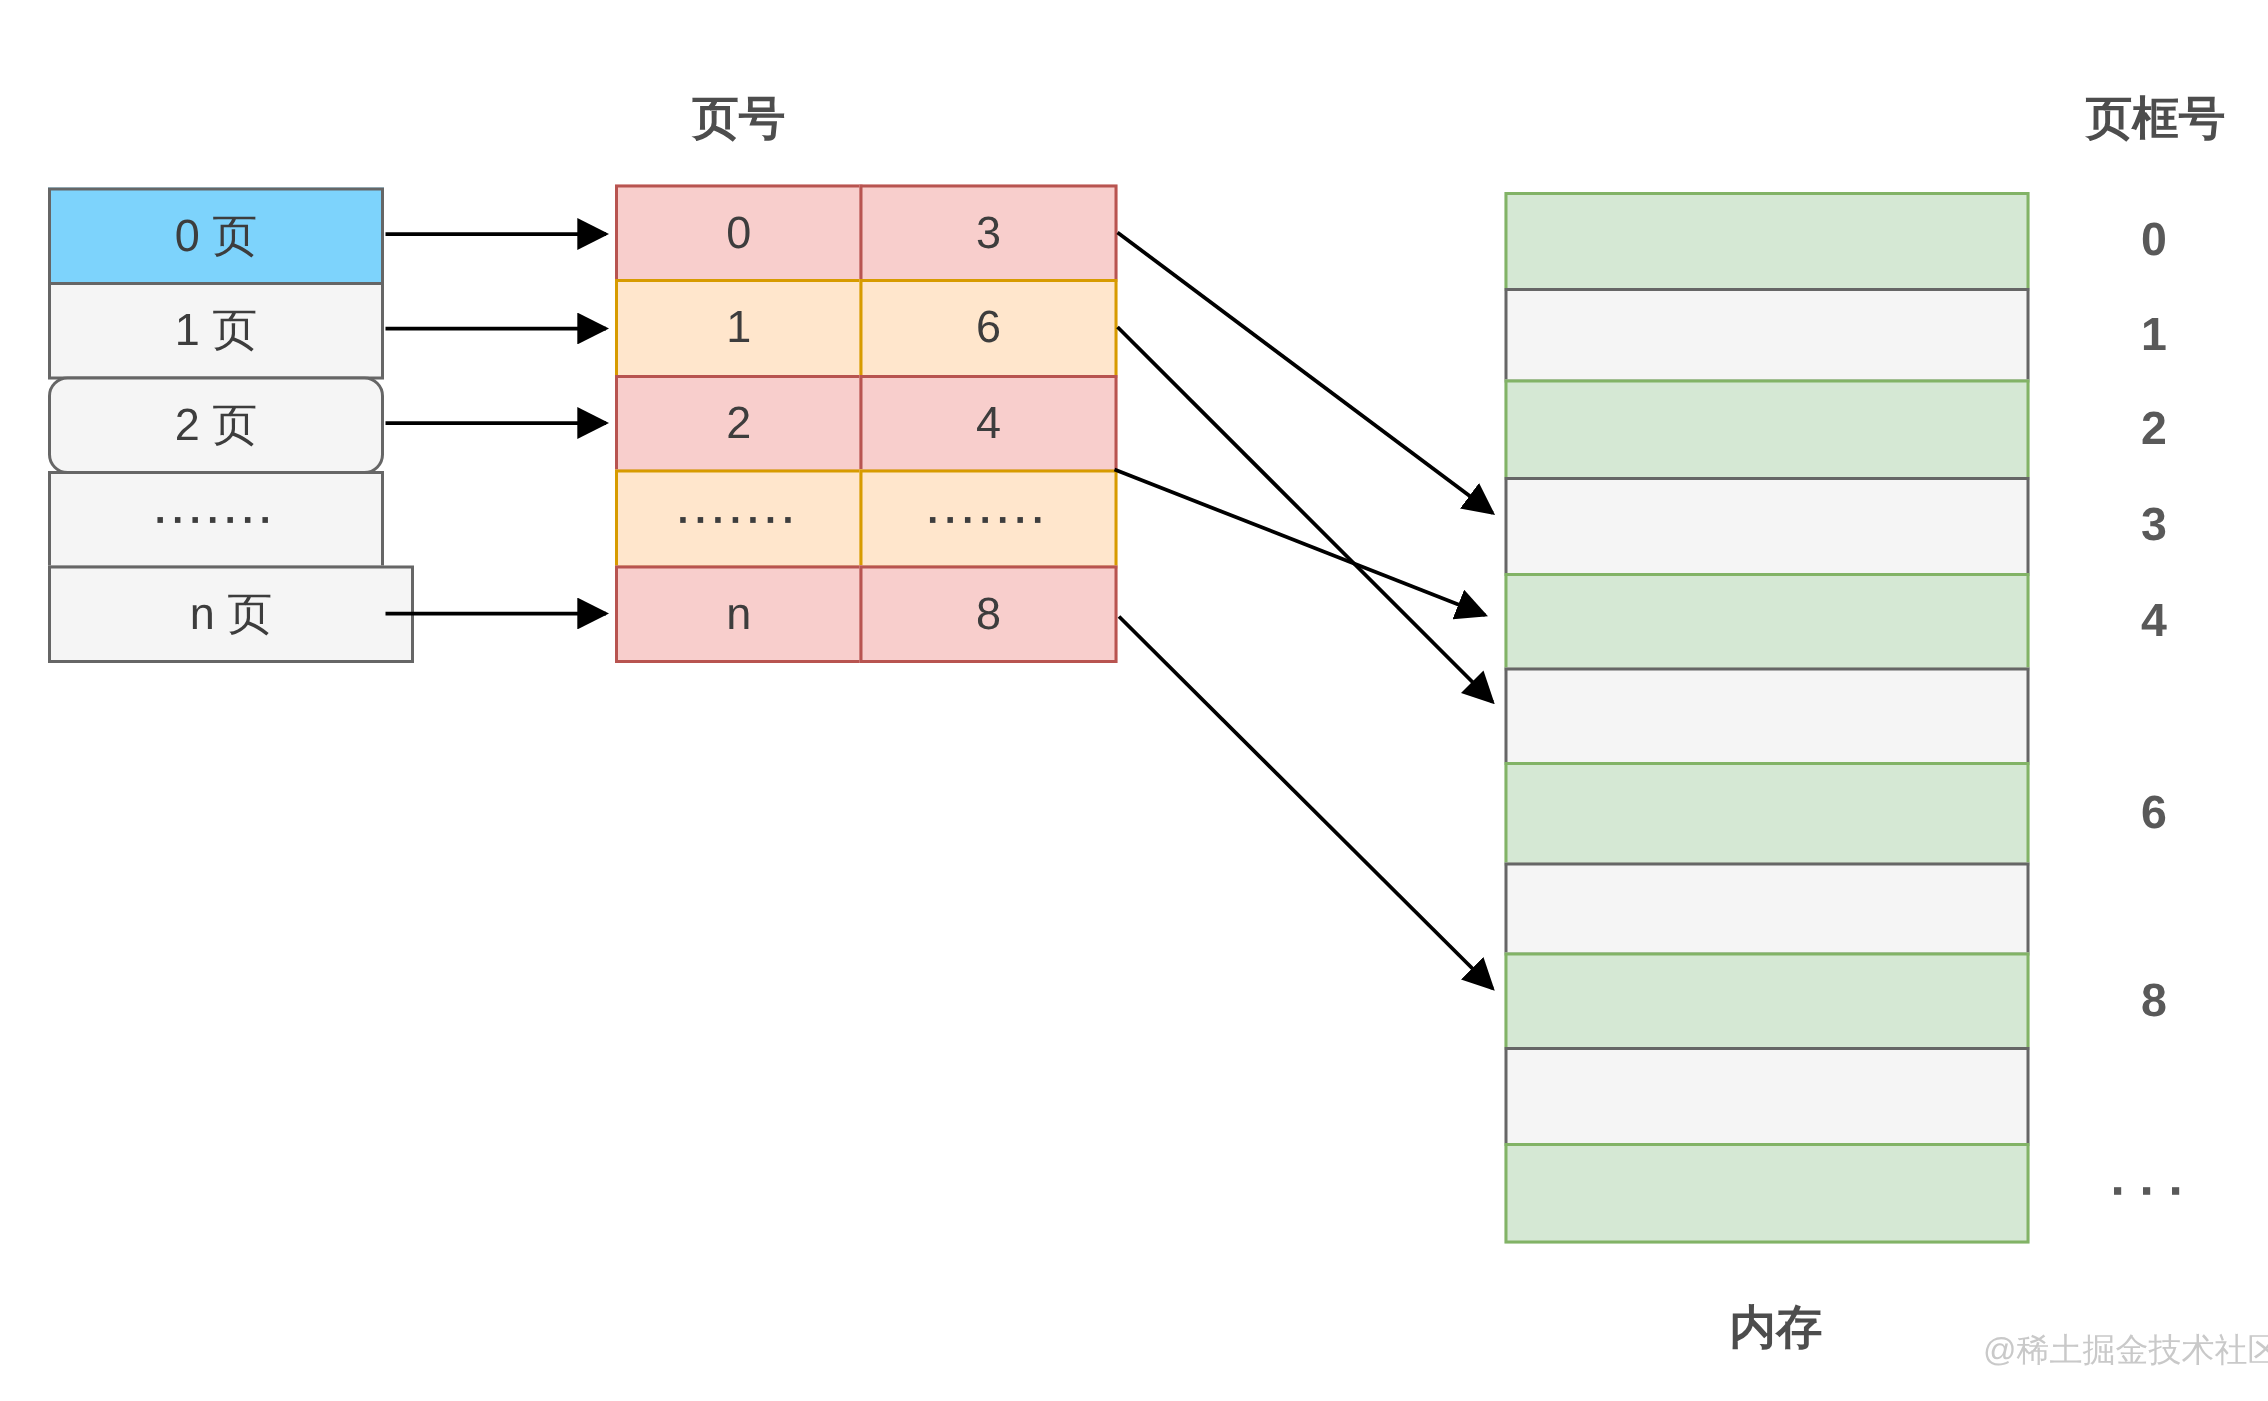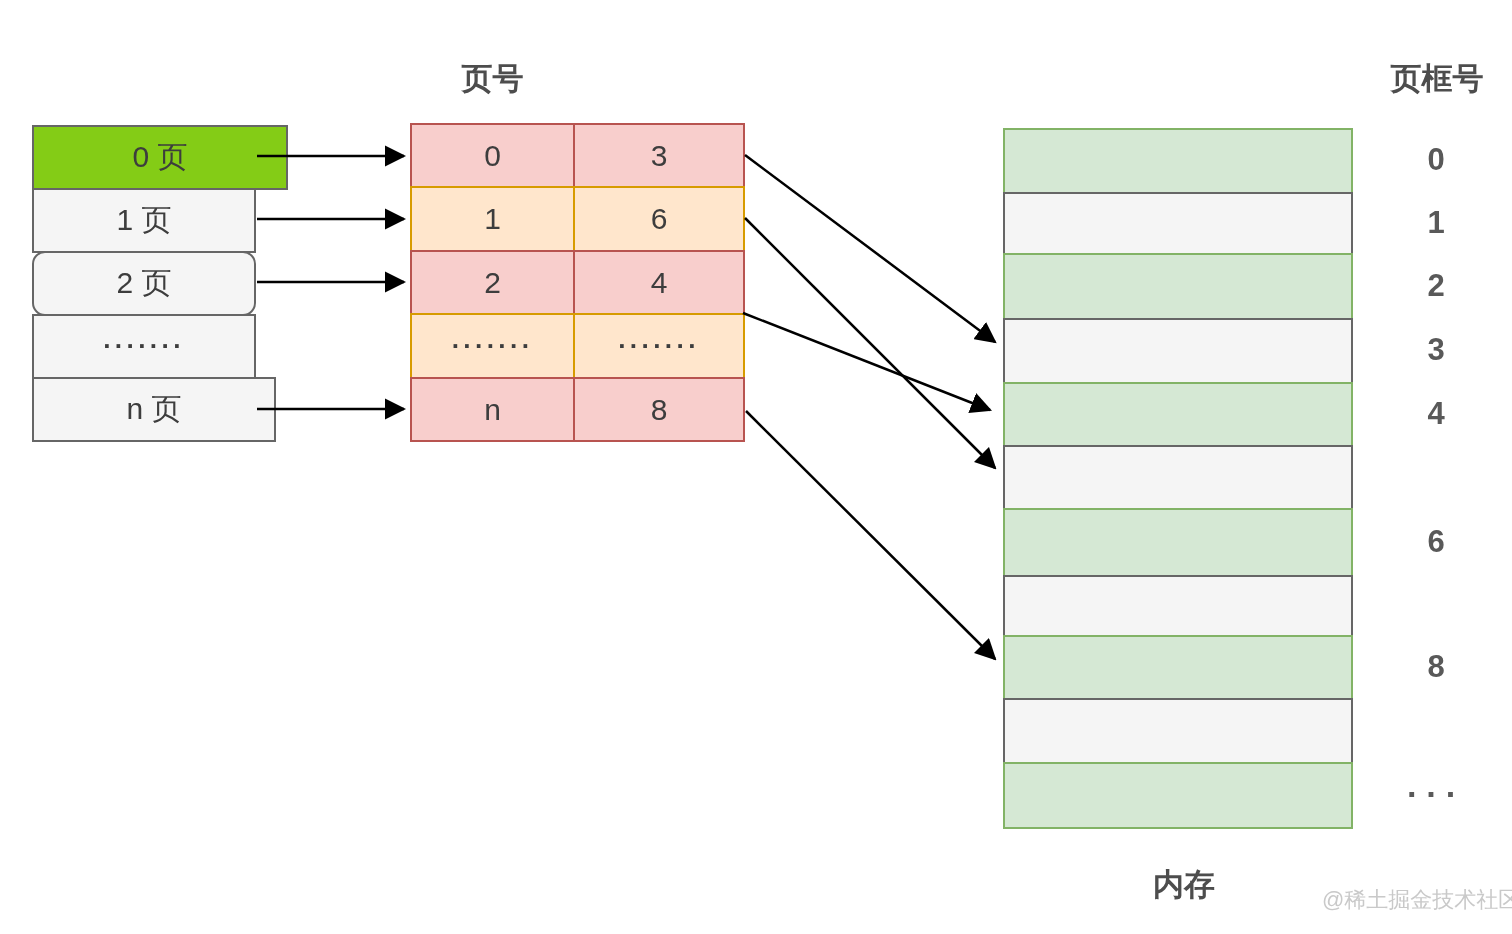--- a/index.html
+++ b/index.html
@@ -22,21 +22,21 @@
   #mem-caption{left:1153px;top:864px;}
 </style>
 </head>
 <body>
 
 <div class="canvas">
   <div id="hdr-page" class="hdr">页号</div>
   <div id="hdr-frame" class="hdr">页框号</div>
 
   <div id="vas-stack">
-      <div class="cell" style="left: 32px; top: 125px; width: 256px; height: 65px; background: #84cc16; border-color: rgb(102, 102, 102);">0 页</div>
+      <div class="cell" style="left: 32px; top: 125px; width: 224px; height: 65px; background: #7dd3fc; border-color: rgb(102, 102, 102);">0 页</div>
       <div class="cell" style="left: 32px; top: 188px; width: 224px; height: 65px; background: rgb(245, 245, 245); border-color: rgb(102, 102, 102);">1 页</div>
       <div class="cell" style="left: 32px; top: 251px; width: 224px; height: 65px; background: rgb(245, 245, 245); border-color: rgb(102, 102, 102); border-radius: 13px;">2 页</div>
       <div class="cell dots" style="left: 32px; top: 314px; width: 224px; height: 65px; background: rgb(245, 245, 245); border-color: rgb(102, 102, 102);">·······</div>
       <div class="cell" style="left: 32px; top: 377px; width: 244px; height: 65px; background: rgb(245, 245, 245); border-color: rgb(102, 102, 102);">n 页</div>
     </div>
   <div id="page-table">
       <div class="cell" style="left: 410px; top: 123px; width: 165px; height: 65px; background: rgb(248, 206, 204); border-color: rgb(184, 84, 80);">0</div>
       <div class="cell" style="left: 573px; top: 123px; width: 172px; height: 65px; background: rgb(248, 206, 204); border-color: rgb(184, 84, 80);">3</div>
       <div class="cell" style="left: 410px; top: 186px; width: 165px; height: 66px; background: rgb(255, 230, 204); border-color: rgb(215, 155, 0);">1</div>
       <div class="cell" style="left: 573px; top: 186px; width: 172px; height: 66px; background: rgb(255, 230, 204); border-color: rgb(215, 155, 0);">6</div>

